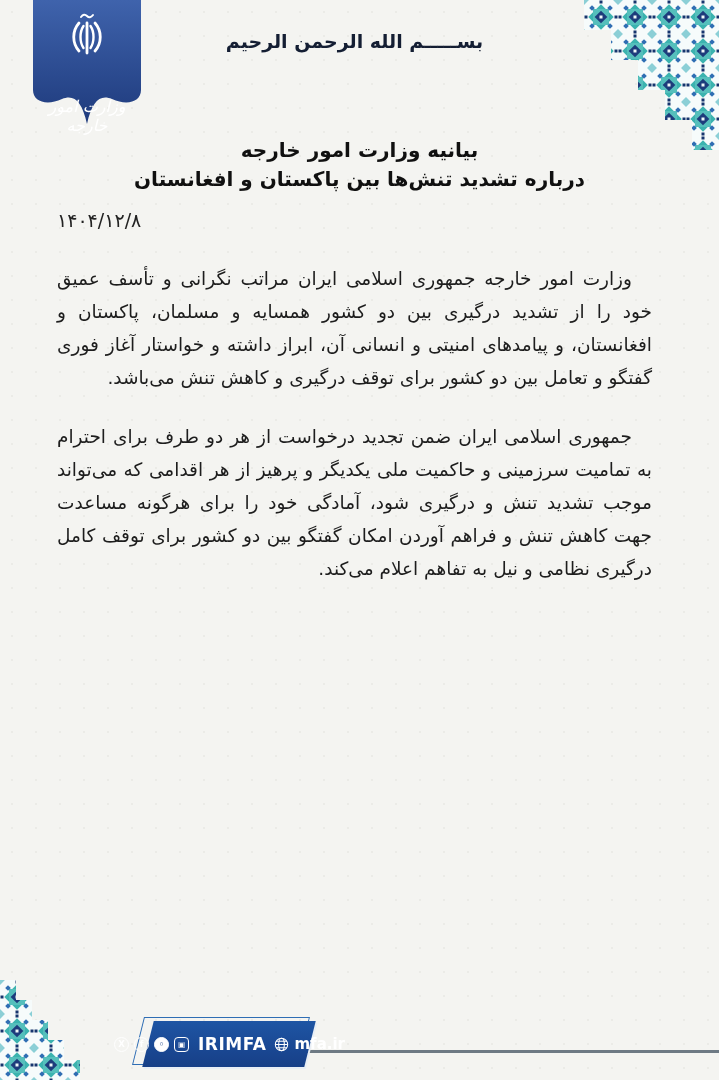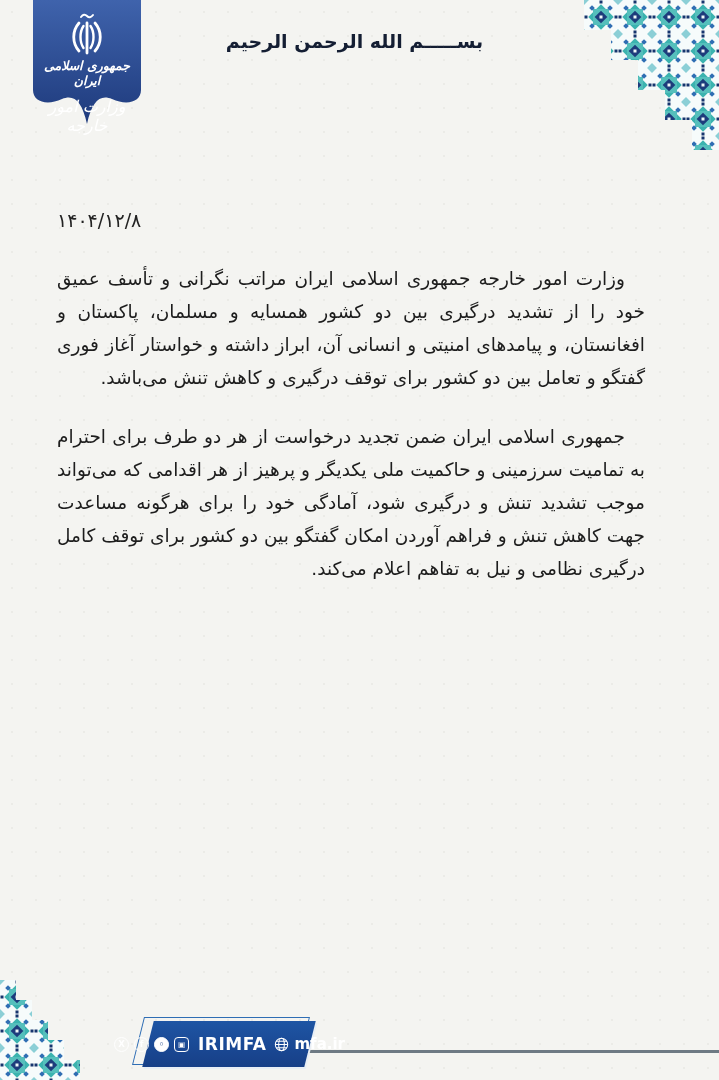--- a/index.html
+++ b/index.html
@@ -43,21 +43,21 @@
 
   
   .date-line {
     position:absolute; top:209px; left:57px;
     direction:rtl;
     font-size:19px; letter-spacing:4px; color:#222;
   }
 
   
   .content {
-    position:absolute; top:262px; left:57px; right:74px;
+    position:absolute; top:262px; left:57px; right:67px;
     direction:rtl;
   }
   .content p {
     font-size:18.5px;
     line-height:33px;
     text-align:justify;
     text-align-last:right;
     text-indent:20px;
     color:#1d1d1d;
     margin-bottom:26px;
@@ -144,27 +144,28 @@
     <svg class="allah-emblem" width="40" height="46" viewBox="0 0 40 46">
       <g stroke="#ffffff" fill="none" stroke-linecap="round">
         <path d="M14 5 Q 17 1, 20 4 Q 23 7, 26 3" stroke-width="2"></path>
         <path d="M12 11 C 5 19, 5 31, 12 39" stroke-width="2.8"></path>
         <path d="M16.5 14 C 12.5 20, 12.5 30, 16.5 36" stroke-width="2.4"></path>
         <line x1="20" y1="11" x2="20" y2="41" stroke-width="2.8"></line>
         <path d="M28 11 C 35 19, 35 31, 28 39" stroke-width="2.8"></path>
         <path d="M23.5 14 C 27.5 20, 27.5 30, 23.5 36" stroke-width="2.4"></path>
       </g>
     </svg>
-    <div class="banner-org l1">جمهوری اسلامی ایران</div>
     <div class="banner-org l2">وزارت امور خارجه</div>
   </div>
 
   <div class="bismillah">بســـــم الله الرحمن الرحیم</div>
 
   <div class="title-block">
+    <div class="title-line">بیانیه وزارت امور خارجه</div>
+    <div class="title-line">درباره تشدید تنش‌ها بین پاکستان و افغانستان</div>
   </div>
 
   <div class="date-line">۱۴۰۴/۱۲/۸</div>
 
   <div class="content">
     <p>وزارت امور خارجه جمهوری اسلامی ایران مراتب نگرانی و تأسف عمیق خود را از تشدید درگیری بین دو کشور همسایه و مسلمان، پاکستان و افغانستان، و پیامدهای امنیتی و انسانی آن، ابراز داشته و خواستار آغاز فوری گفتگو و تعامل بین دو کشور برای توقف درگیری و کاهش تنش می‌باشد.</p>
     <p>جمهوری اسلامی ایران ضمن تجدید درخواست از هر دو طرف برای احترام به تمامیت سرزمینی و حاکمیت ملی یکدیگر و پرهیز از هر اقدامی که می‌تواند موجب تشدید تنش و درگیری شود، آمادگی خود را برای هرگونه مساعدت جهت کاهش تنش و فراهم آوردن امکان گفتگو بین دو کشور برای توقف کامل درگیری نظامی و نیل به تفاهم اعلام می‌کند.</p>
   </div>
 
   <div class="footer-line" style="left:auto; right:0; width:424px;"></div>

